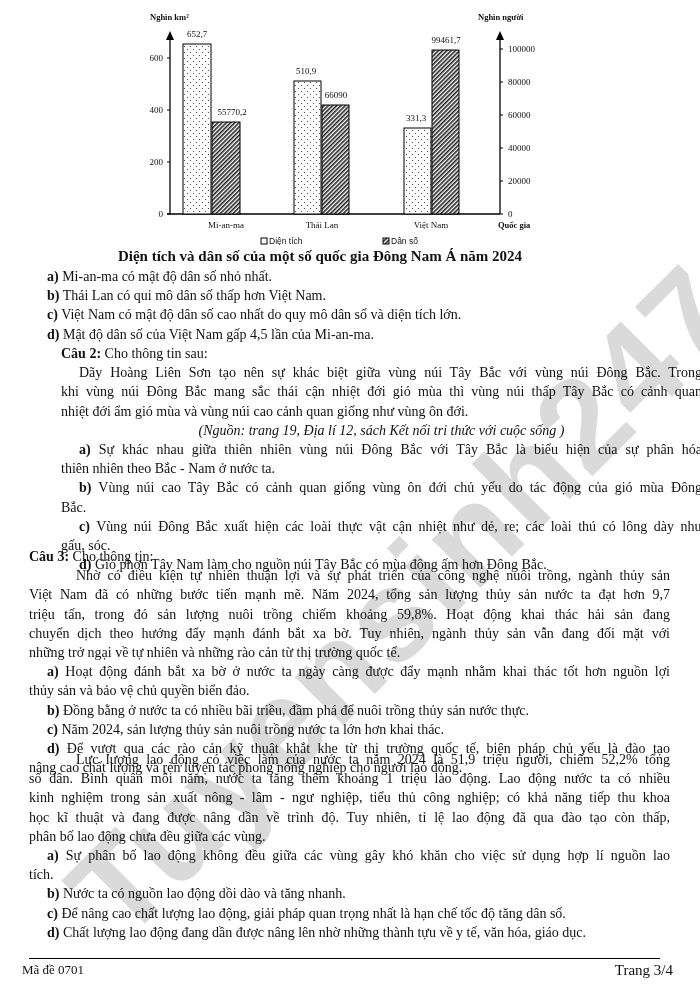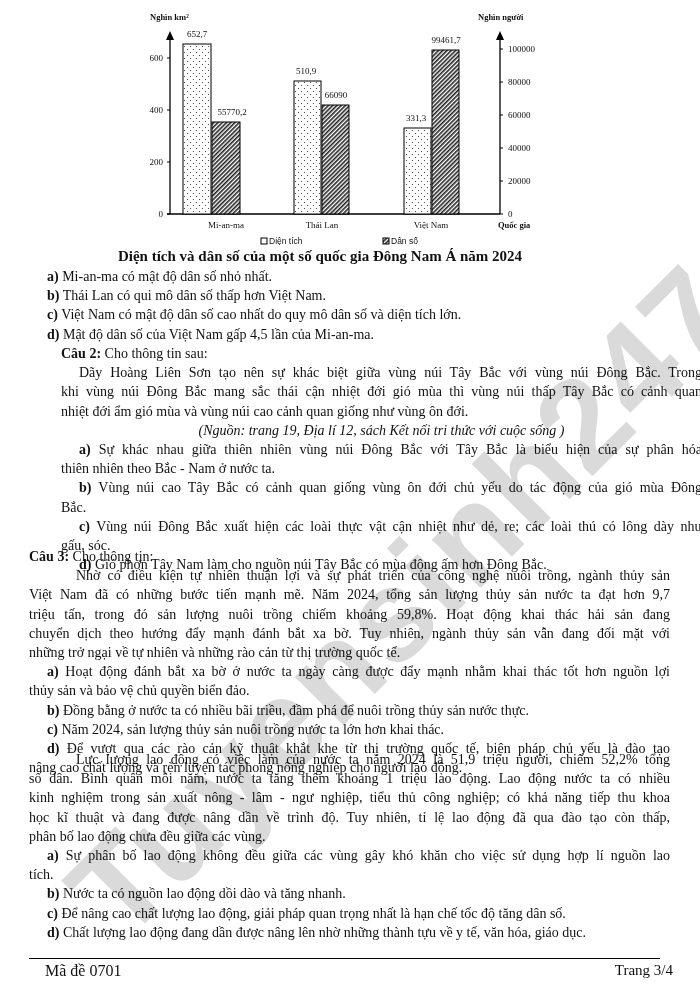--- a/index.html
+++ b/index.html
@@ -25,21 +25,21 @@
   .b { font-weight: bold; }
   .it { font-style: italic; }
   .center { text-align: center; }
 
   .watermark { position: absolute; left: -40px; top: 520px; width: 900px;
                font-family: "Liberation Sans", sans-serif; font-weight: bold; font-size: 130px;
                color: rgba(150,150,150,0.35); transform: rotate(-45deg); transform-origin: 50% 50%;
                pointer-events: none; white-space: nowrap; text-align: center; letter-spacing: 2px; }
 
   .footer-rule { position: absolute; left: 29px; width: 631px; top: 958px; border-top: 1px solid #000; }
-  .footer-left { position: absolute; left: 45px; top: 962px; font-size: 16px; }
+  .footer-left { position: absolute; left: 22px; top: 962px; font-size: 13px; }
   .footer-right { position: absolute; right: 27px; top: 962px; font-size: 15px; margin-left: 43px; }
 </style>
 </head>
 <body>
 
 <div class="page">
 
   <div class="watermark">Tuyensinh247.com</div>
 
   <div class="chart">

